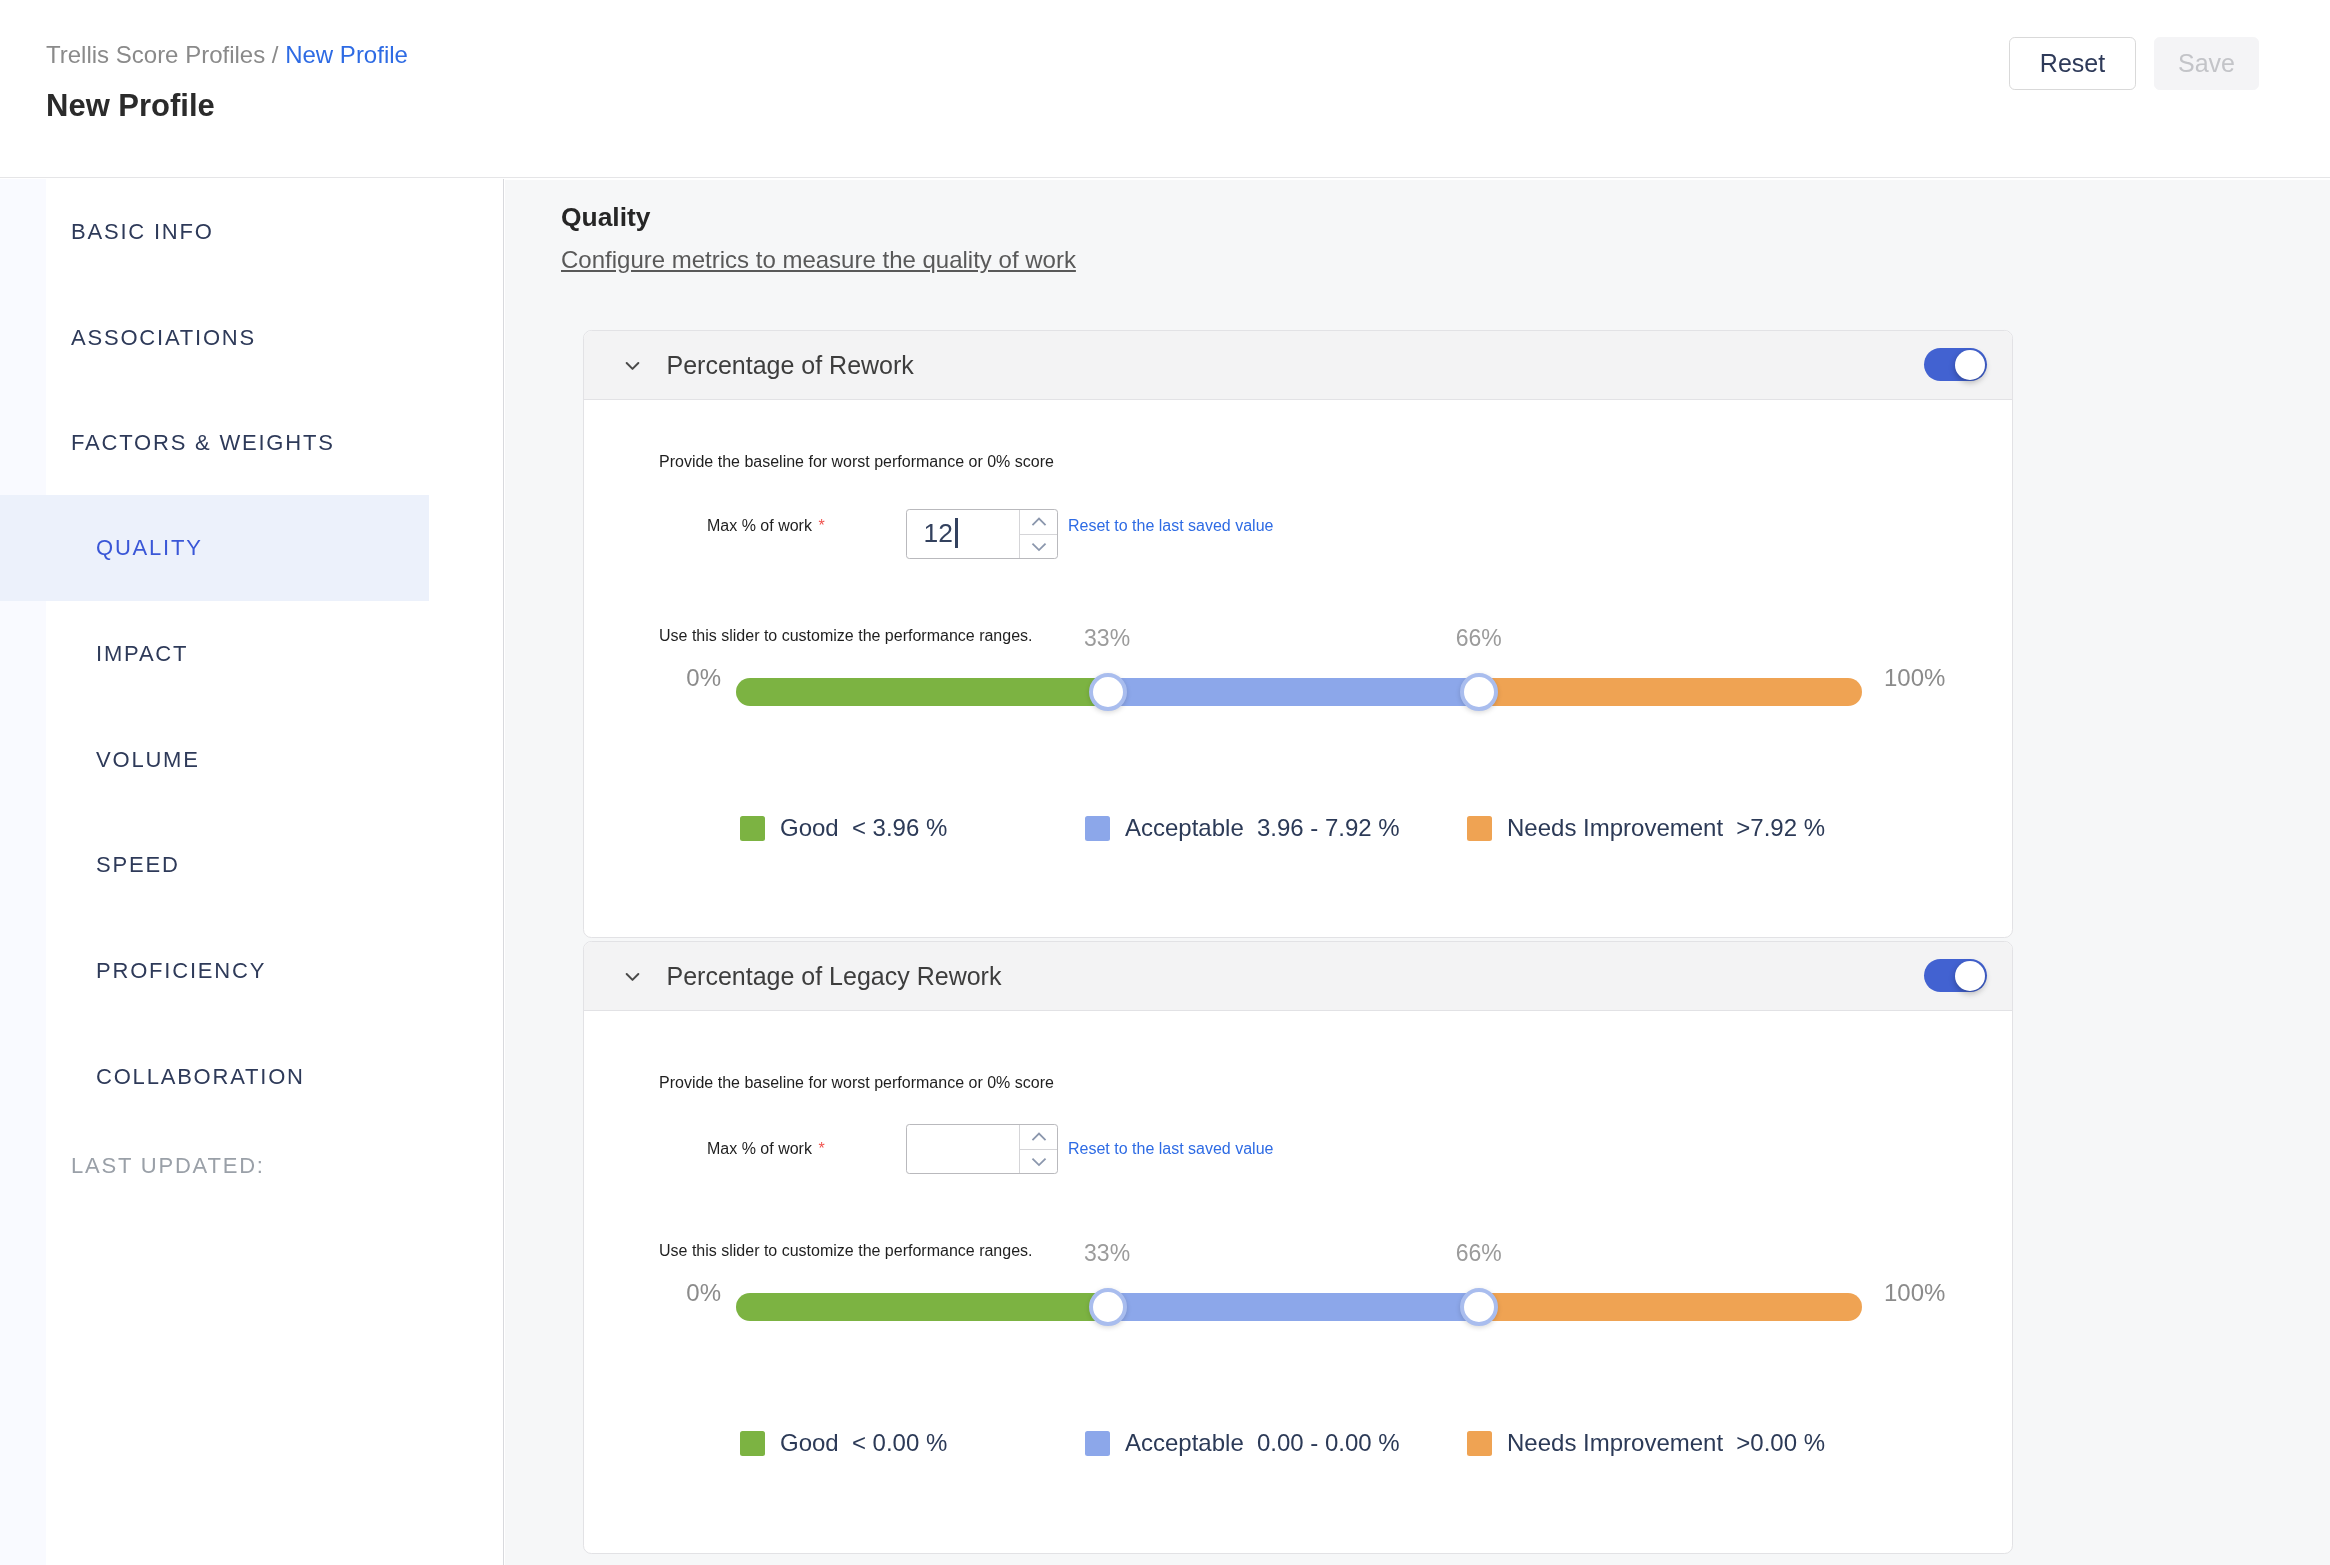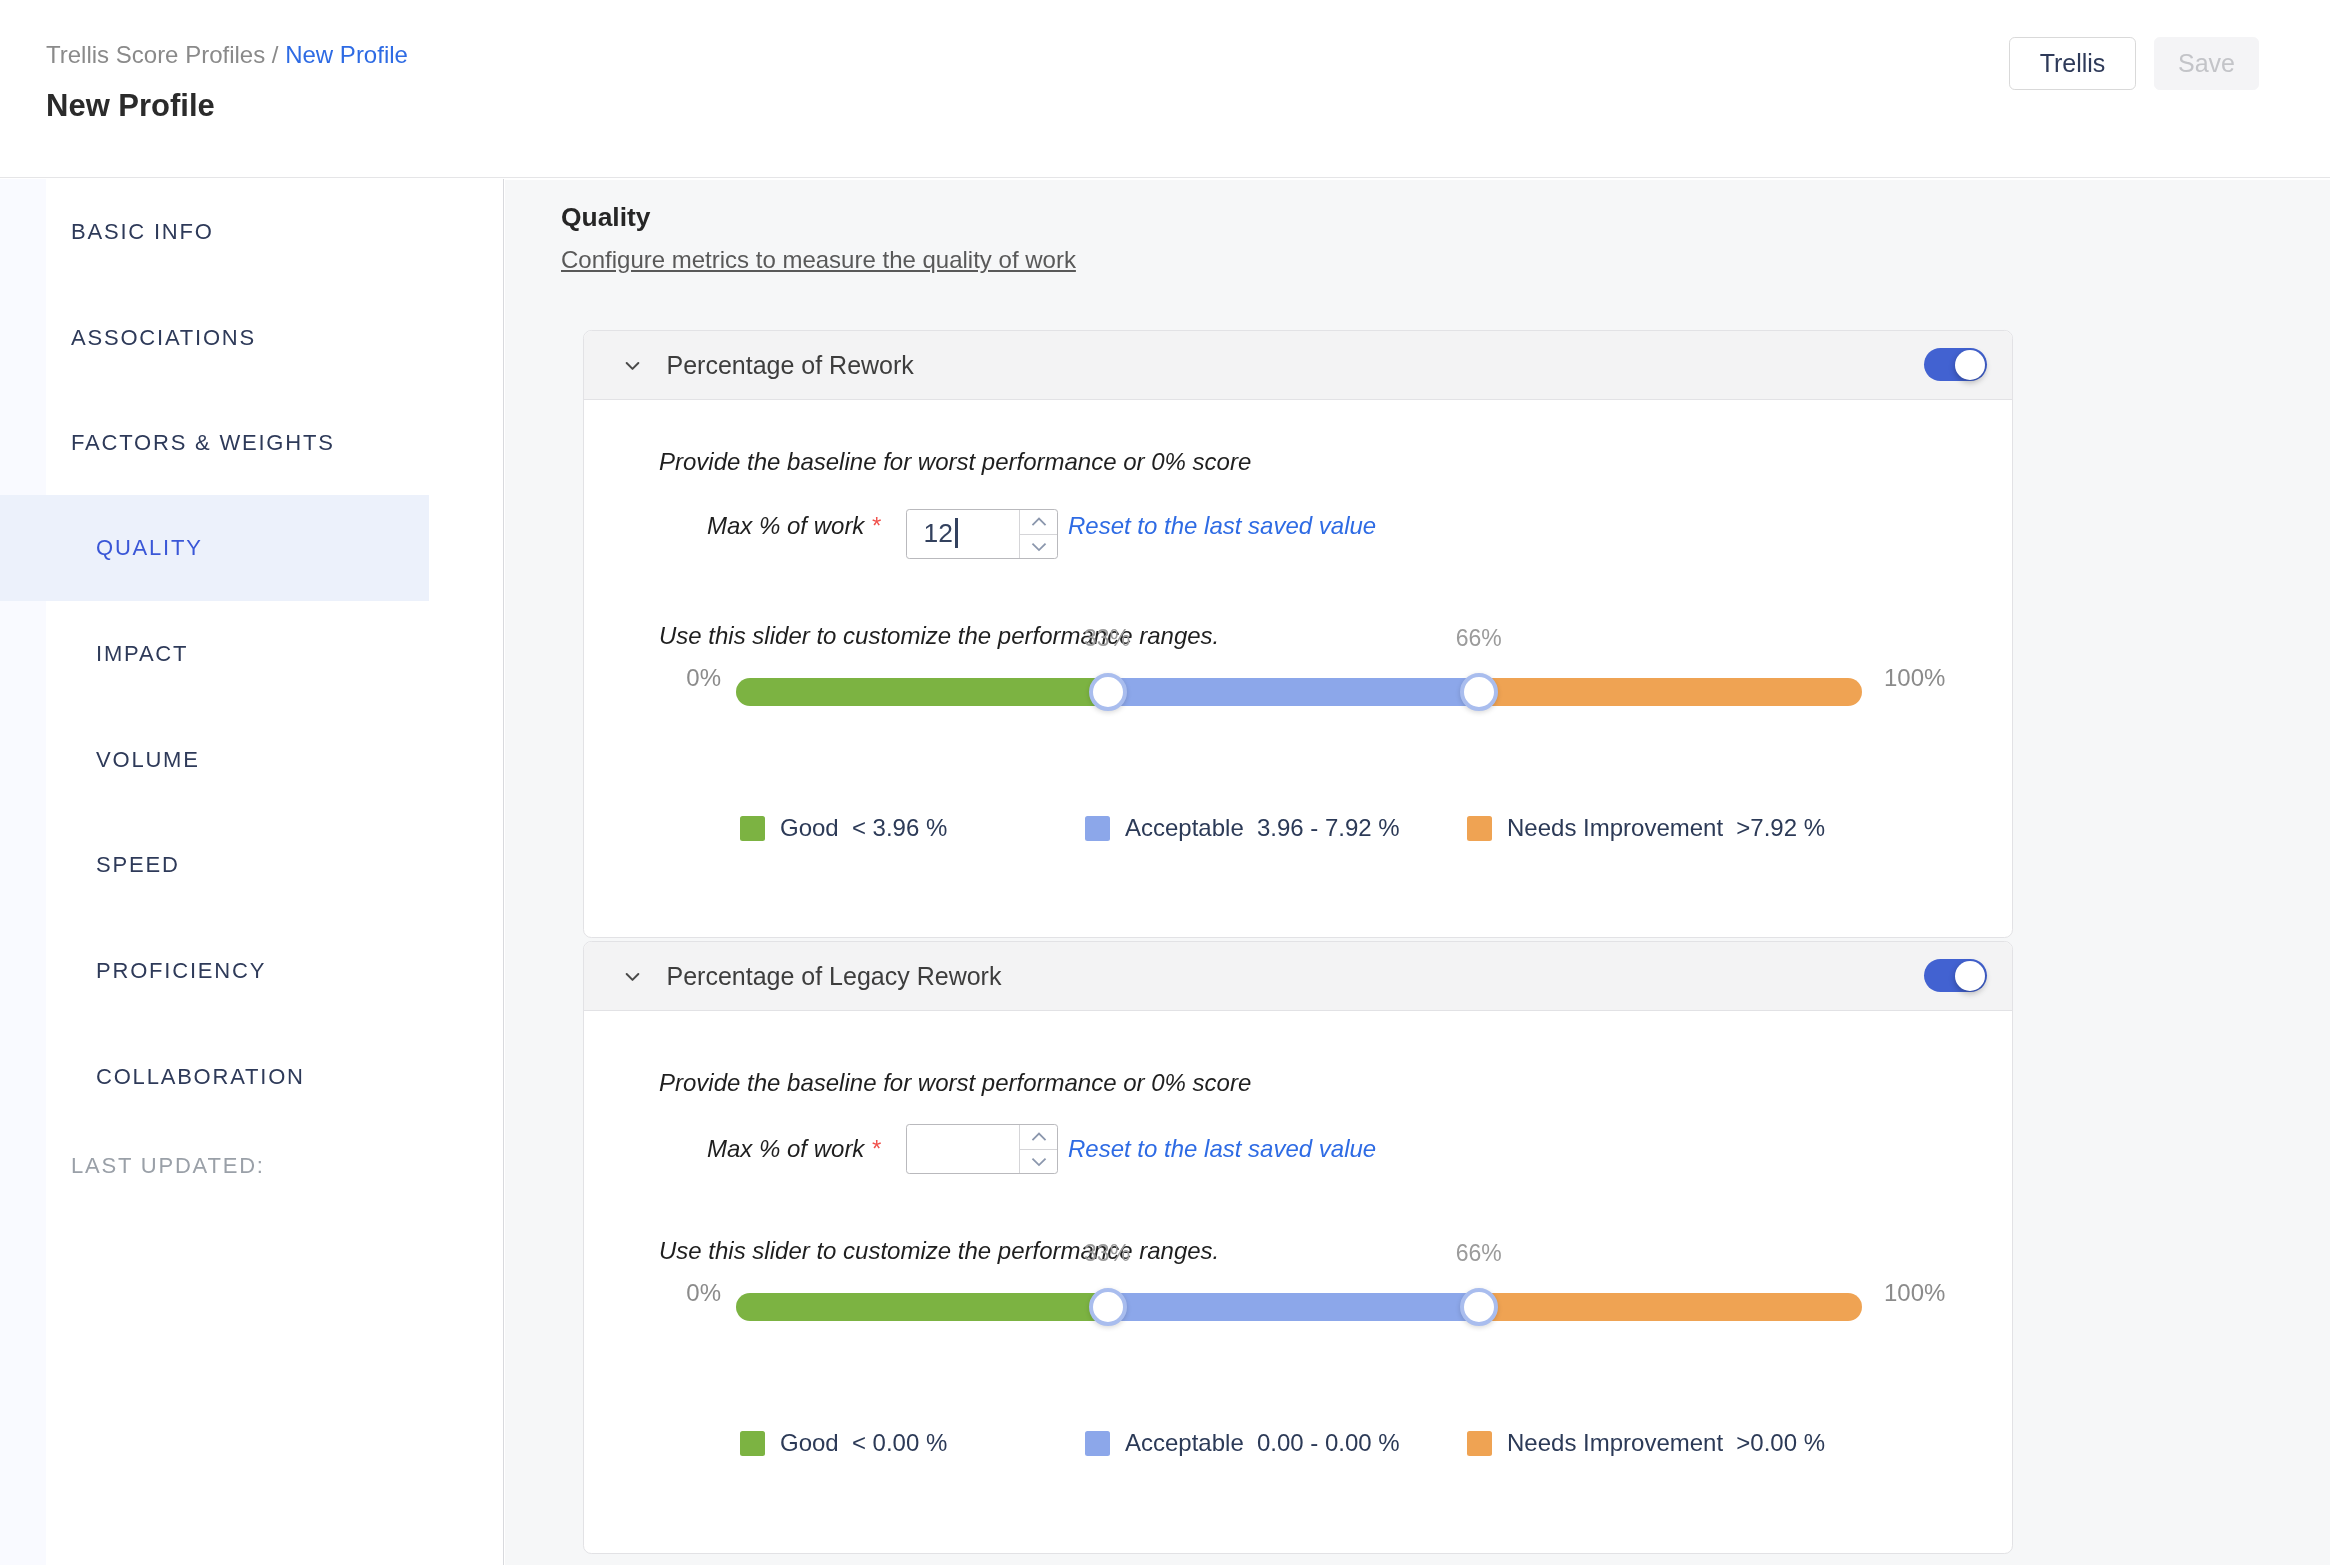--- a/index.html
+++ b/index.html
@@ -30,21 +30,21 @@
   .section-sub{position:absolute;left:56px;top:66px;font-size:24px;color:#595959;text-decoration:underline;}
   
   .card{position:absolute;left:78px;width:1430px;background:#fff;border:1.7px solid #e2e2e5;border-radius:8.3px;box-sizing:border-box;}
   .card-1{top:150px;height:608px;}
   .card-2{top:761px;height:613px;}
   .card-header{position:relative;height:69px;background:#f3f3f4;border-bottom:1.7px solid #e2e2e5;border-radius:7.4px 7.4px 0 0;display:flex;align-items:center;padding-left:36px;box-sizing:border-box;}
   .chev{width:25px;height:25px;margin-right:21.5px;cursor:pointer;flex:0 0 auto;display:flex;align-items:center;justify-content:center;}
   .card-title{font-size:25px;color:#3d3d3d;}
   .toggle{position:absolute;right:25px;top:17.3px;width:63px;height:33px;border-radius:16.5px;background:#4262d1;cursor:pointer;}
   .toggle .knob{position:absolute;right:1.7px;top:1.7px;width:30px;height:30px;border-radius:50%;background:#fff;box-shadow:0 2.5px 6.6px rgba(0,0,0,.28);}
-  .row-abs{position:absolute;font-size:24px;color:#1f1f1f;line-height:33px;font-style:italic;}
+  .row-abs{position:absolute;font-size:16px;color:#1f1f1f;line-height:33px;}
   .req{color:#f0524d;margin-left:6.6px;}
   .link{color:#2e6be4;cursor:pointer;}
   
   .num-input{position:absolute;width:152px;height:50px;background:#fff;border:1.7px solid #b9b9bd;border-radius:3.3px;box-sizing:border-box;cursor:text;}
   .num-value{position:absolute;left:16.5px;top:8.3px;font-size:26.4px;color:#33415e;}
   .caret{display:inline-block;width:2.5px;height:30px;background:#33415e;vertical-align:-5.8px;margin-left:2.5px;}
   .spinner{position:absolute;right:0;top:0;width:38px;height:100%;border-left:1.7px solid #d5d5d8;box-sizing:border-box;}
   .spin-btn{position:absolute;left:0;width:100%;height:50%;display:flex;align-items:center;justify-content:center;cursor:pointer;color:#8b97ad;}
   .spin-up{top:0;}
   .spin-down{bottom:0;border-top:1.7px solid #d5d5d8;box-sizing:border-box;}
@@ -66,21 +66,21 @@
 </head>
 <body>
 
 <div id="app">
 
   <div class="top-header">
     <div class="breadcrumb">
       <span>Trellis Score Profiles</span><span> / </span><span class="crumb-link">New Profile</span>
     </div>
     <div class="page-title">New Profile</div>
-    <div class="btn btn-cancel">Trellis</div>
+    <div class="btn btn-cancel">Reset</div>
     <div class="btn btn-save">Save</div>
   </div>
 
   <div class="sidebar">
     <div class="side-rail"></div>
     <div class="side-item" style="top:0">BASIC INFO</div>
     <div class="side-item" style="top:211px">FACTORS &amp; WEIGHTS</div>
     <div class="side-item" style="top:106px">ASSOCIATIONS</div>
     <div class="side-item sub active" style="top:316px">QUALITY</div>
     <div class="side-item sub" style="top:422px">IMPACT</div>

